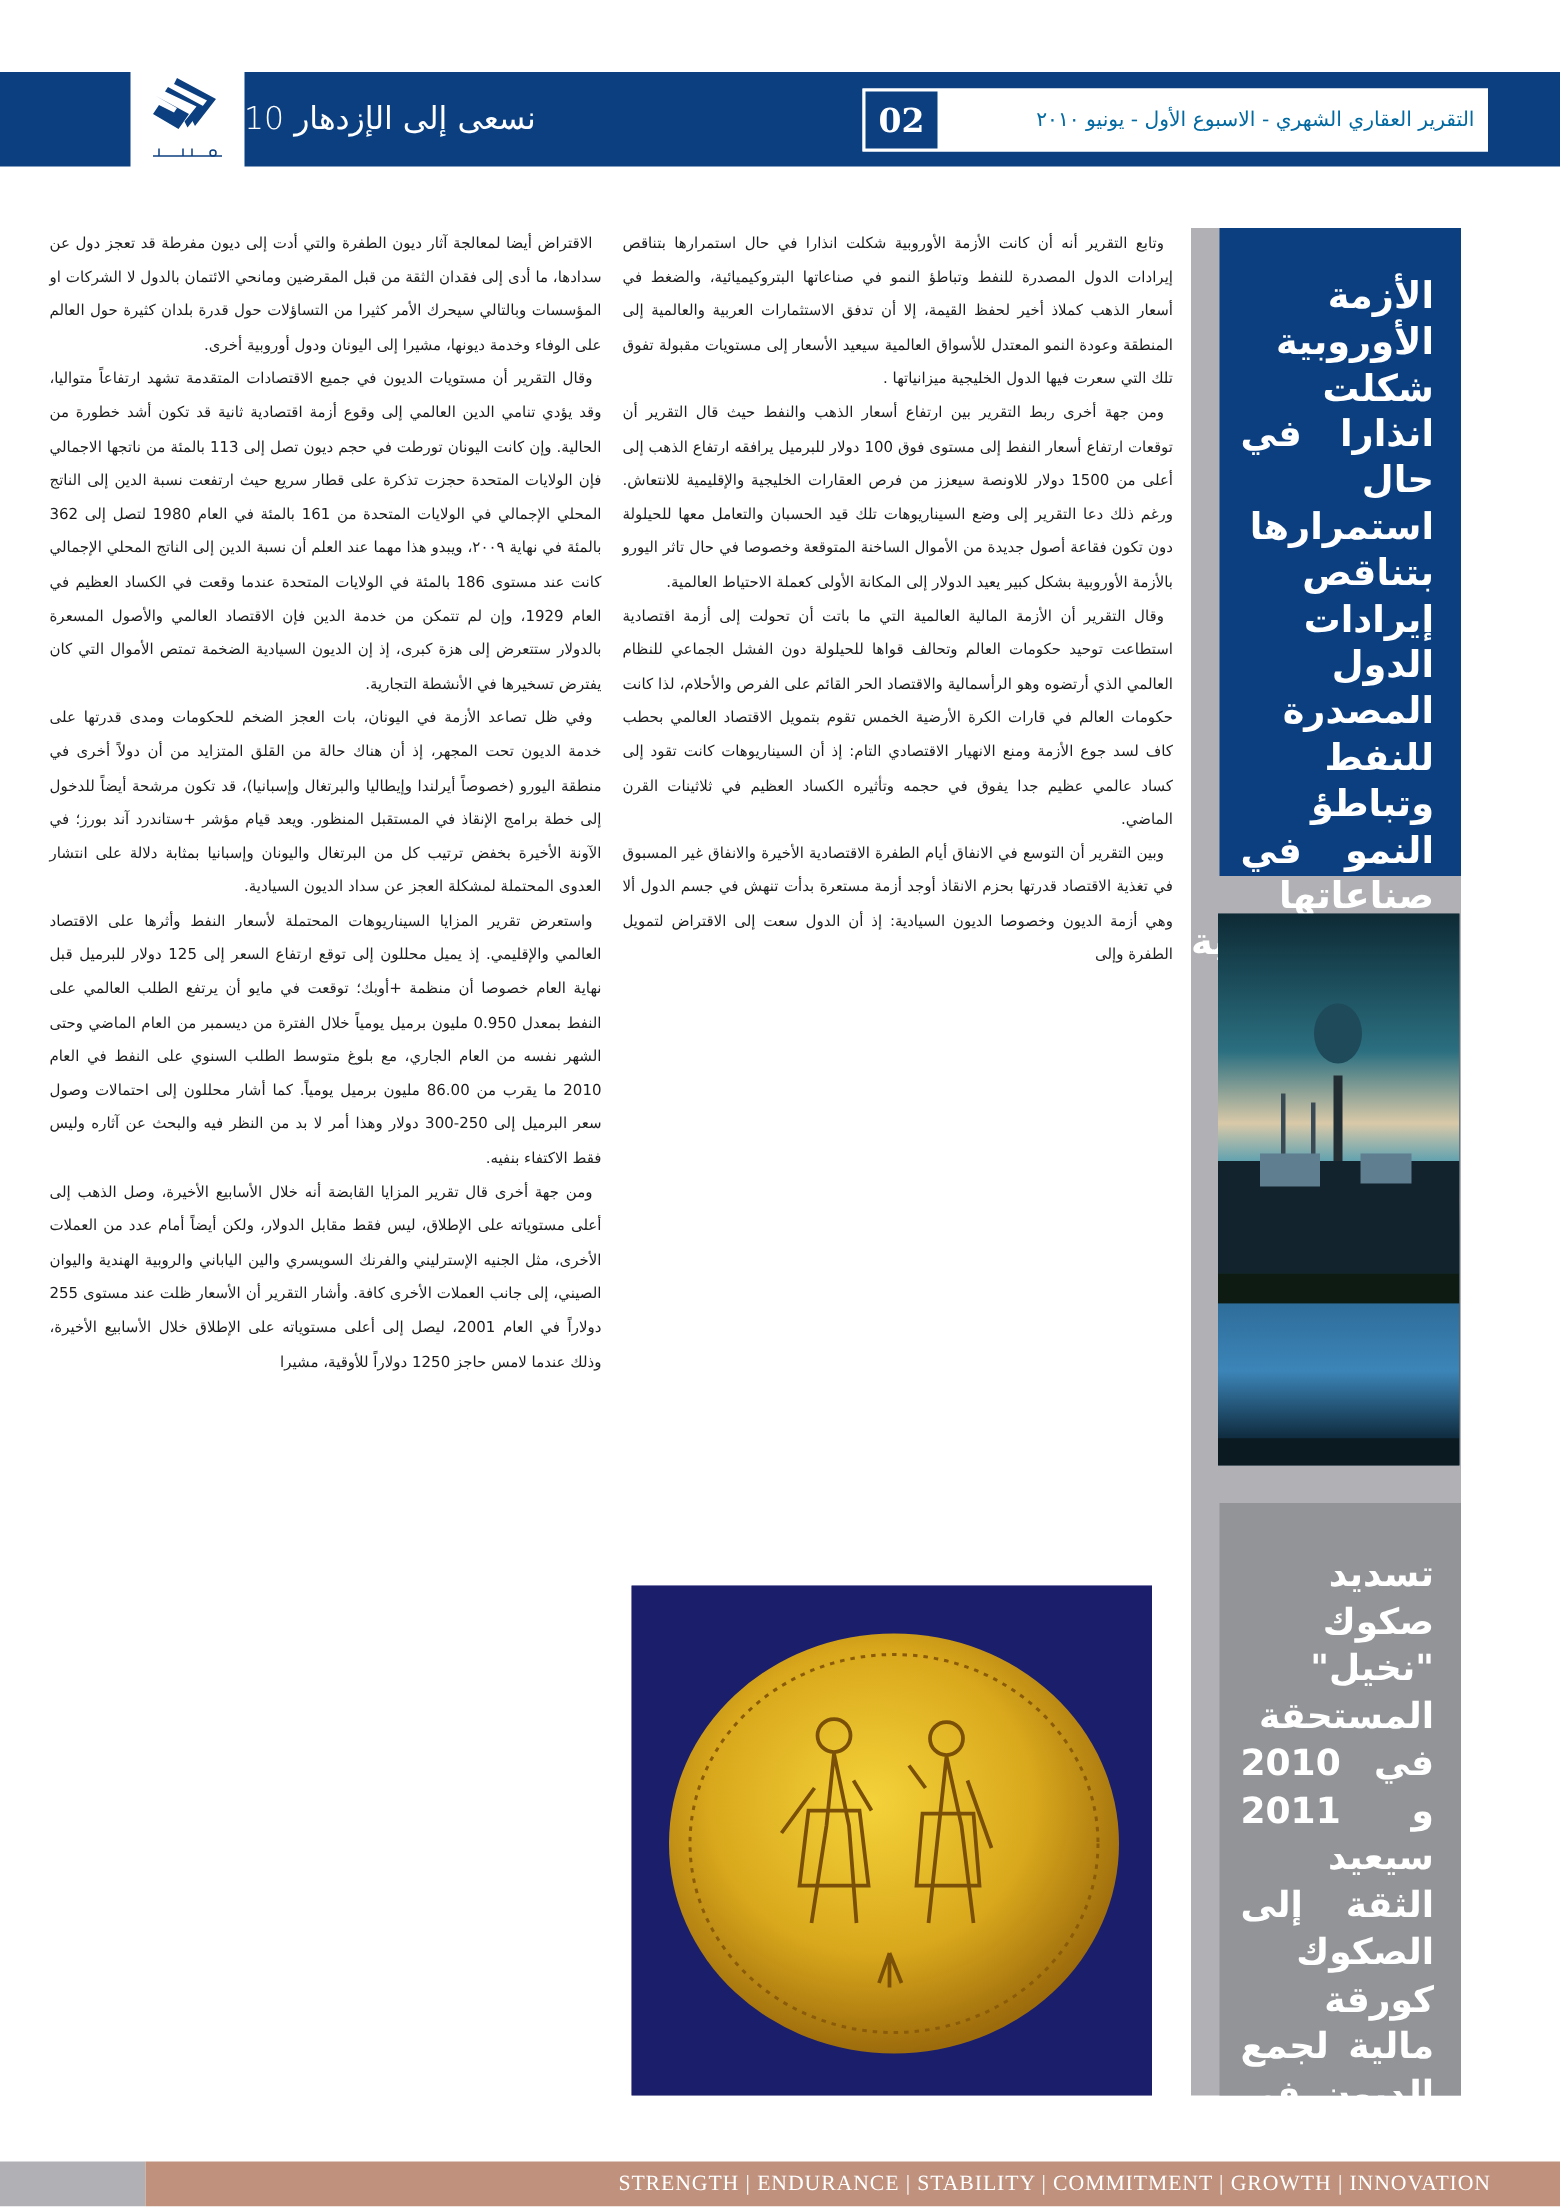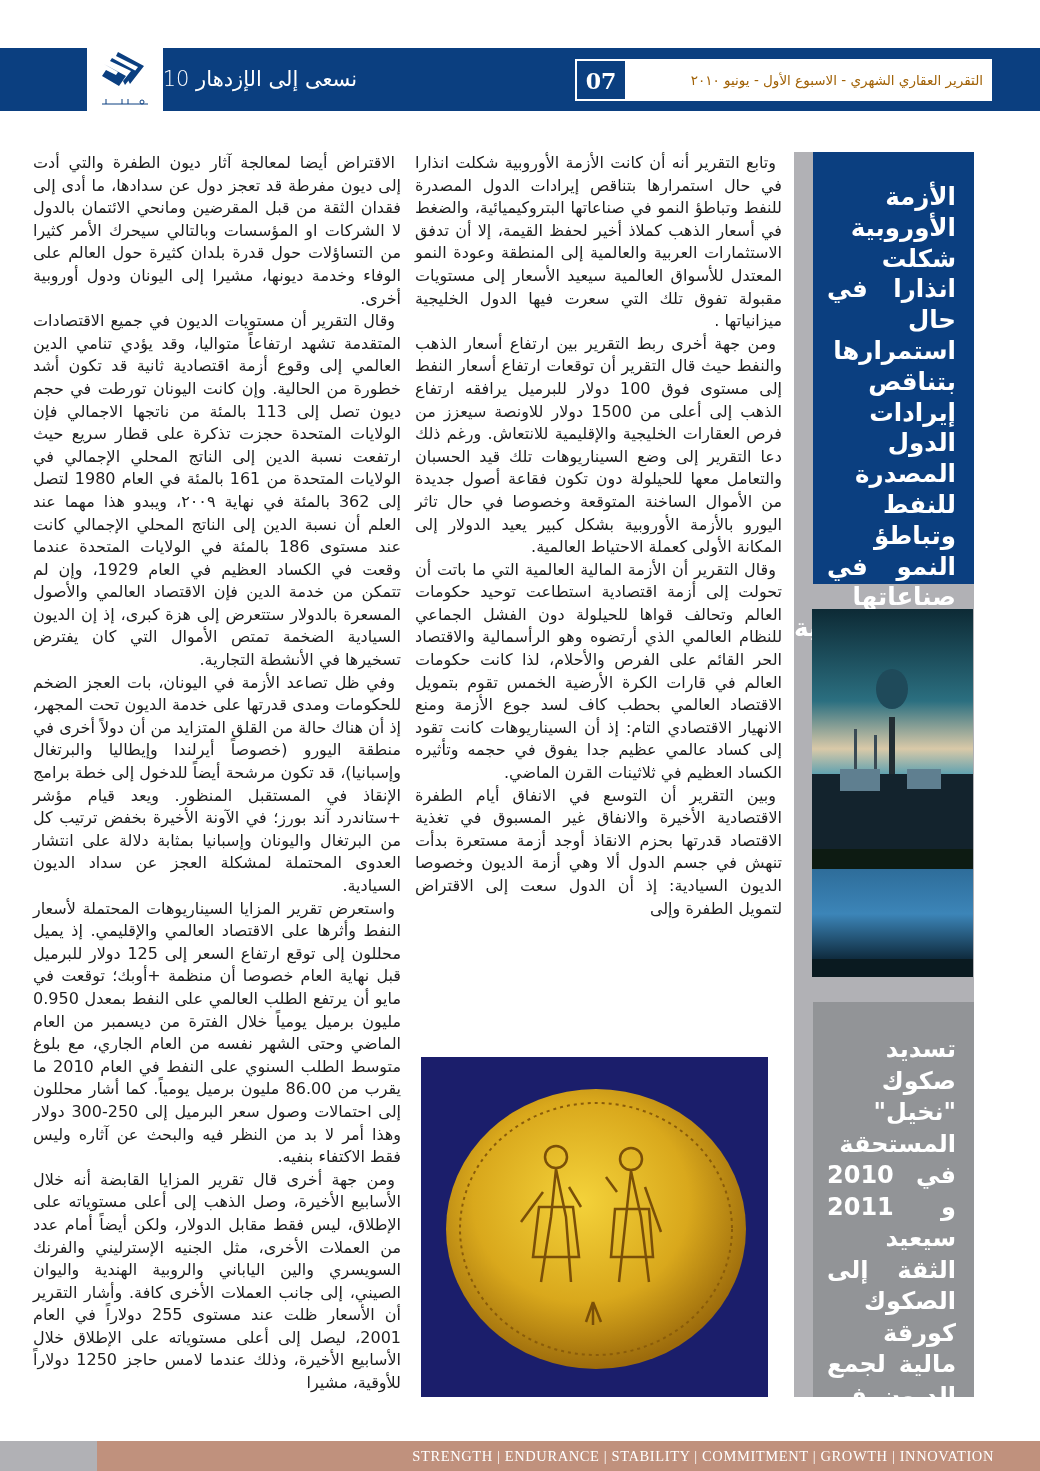--- a/index.html
+++ b/index.html
@@ -9,35 +9,35 @@
   
   .hdr-left { position: absolute; left: 0; top: 48px; width: 87px; height: 63px; background: #0b3f80; }
   .hdr-logo { position: absolute; left: 92px; top: 44px; width: 66px; height: 68px; }
   .hdr-bar { position: absolute; left: 163px; top: 48px; width: 877px; height: 63px; background: #0b3f80; }
   .hdr-slogan { position: absolute; left: 156px; top: 48px; height: 63px; line-height: 63px; color: #ffffff;
                 font-size: 21px; direction: rtl; font-family: "DejaVu Sans", sans-serif; font-weight: 300; letter-spacing: 0.5px; }
   .hdr-box { position: absolute; left: 575px; top: 59px; width: 417px; height: 42px; background: #ffffff; border: 1px solid #ffffff; }
   .hdr-page { position: absolute; left: 0; top: 0; width: 50px; height: 40px; background: #0b3f80; color: #ffffff;
               font-family: "DejaVu Serif", serif; font-weight: bold; font-size: 22px; text-align: center; line-height: 40px;
               border: 1px solid #ffffff; }
-  .hdr-issue { position: absolute; left: 58px; right: 8px; top: 0; height: 40px; line-height: 40px; color: #a16207;
+  .hdr-issue { position: absolute; left: 58px; right: 8px; top: 0; height: 40px; line-height: 40px; color: #0369a1;
                font-size: 13.5px; direction: rtl; text-align: right; white-space: nowrap; }
 
   
   .sidebar { position: absolute; left: 794px; top: 152px; width: 180px; height: 1245px; background: #b1b1b5; }
   .pull1 { position: absolute; left: 813px; top: 152px; width: 161px; height: 432px; background: #0b3f80; }
   .pull-text { position: absolute; right: 18px; left: 14px; direction: rtl; text-align: justify; text-align-last: justify;
                color: #ffffff; font-weight: bold; font-size: 24.5px; line-height: 30.8px; font-family: "DejaVu Sans", sans-serif; }
   .pull1 .pull-text { top: 30px; }
   .photo-factory { position: absolute; left: 812px; top: 609px; width: 161px; height: 368px; overflow: hidden; background: #0e2c3a; }
   .pull2 { position: absolute; left: 813px; top: 1002px; width: 161px; height: 395px; background: #929497; }
   .pull2 .pull-text { top: 32px; font-size: 24px; line-height: 31.5px; }
 
   
-  .col { position: absolute; direction: rtl; text-align: justify; font-size: 16px; line-height: 22.6px; color: #1e1e1e; font-family: "DejaVu Sans", sans-serif; }
+  .col { position: absolute; direction: rtl; text-align: justify; font-size: 10px; line-height: 22.6px; color: #1e1e1e; font-family: "DejaVu Sans", sans-serif; }
   .col p { margin-bottom: 0; text-indent: 6px; }
   .col p.gap { }
   .col-right { left: 415px; top: 152px; width: 367px; }
   .col-left { left: 33px; top: 152px; width: 368px; }
 
   .photo-coin { position: absolute; left: 421px; top: 1057px; width: 347px; height: 340px; background: #1b1e6b; overflow: hidden; }
 
   
   .foot-left { position: absolute; left: 0; top: 1441px; width: 97px; height: 30px; background: #b1b1b5; }
   .foot-bar { position: absolute; left: 97px; top: 1441px; width: 943px; height: 30px; background: #c0917d; }
@@ -56,21 +56,21 @@
     <line x1="10" y1="60" x2="56" y2="60" stroke="#0b3f80" stroke-width="1"></line>
     <line x1="14" y1="55" x2="14" y2="60" stroke="#0b3f80" stroke-width="1"></line>
     <line x1="30" y1="55" x2="30" y2="60" stroke="#0b3f80" stroke-width="1"></line>
     <line x1="36" y1="55" x2="36" y2="60" stroke="#0b3f80" stroke-width="1"></line>
     <circle cx="50" cy="58" r="2" fill="none" stroke="#0b3f80" stroke-width="1"></circle>
   </svg>
 </div>
 <div class="hdr-bar"></div>
 <div class="hdr-slogan">نسعى إلى الإزدهار 10’</div>
 <div class="hdr-box">
-  <div class="hdr-page">07</div>
+  <div class="hdr-page">02</div>
   <div class="hdr-issue">التقرير العقاري الشهري - الاسبوع الأول - يونيو ٢٠١٠</div>
 </div>
 
 <div class="sidebar"></div>
 <div class="pull1">
   <div class="pull-text">الأزمة الأوروبية شكلت انذارا في حال استمرارها بتناقص إيرادات الدول المصدرة للنفط وتباطؤ النمو في صناعاتها البتروكيميائية</div>
 </div>
 <div class="photo-factory">
   <svg width="161" height="368" viewBox="0 0 161 368">
     <defs>

